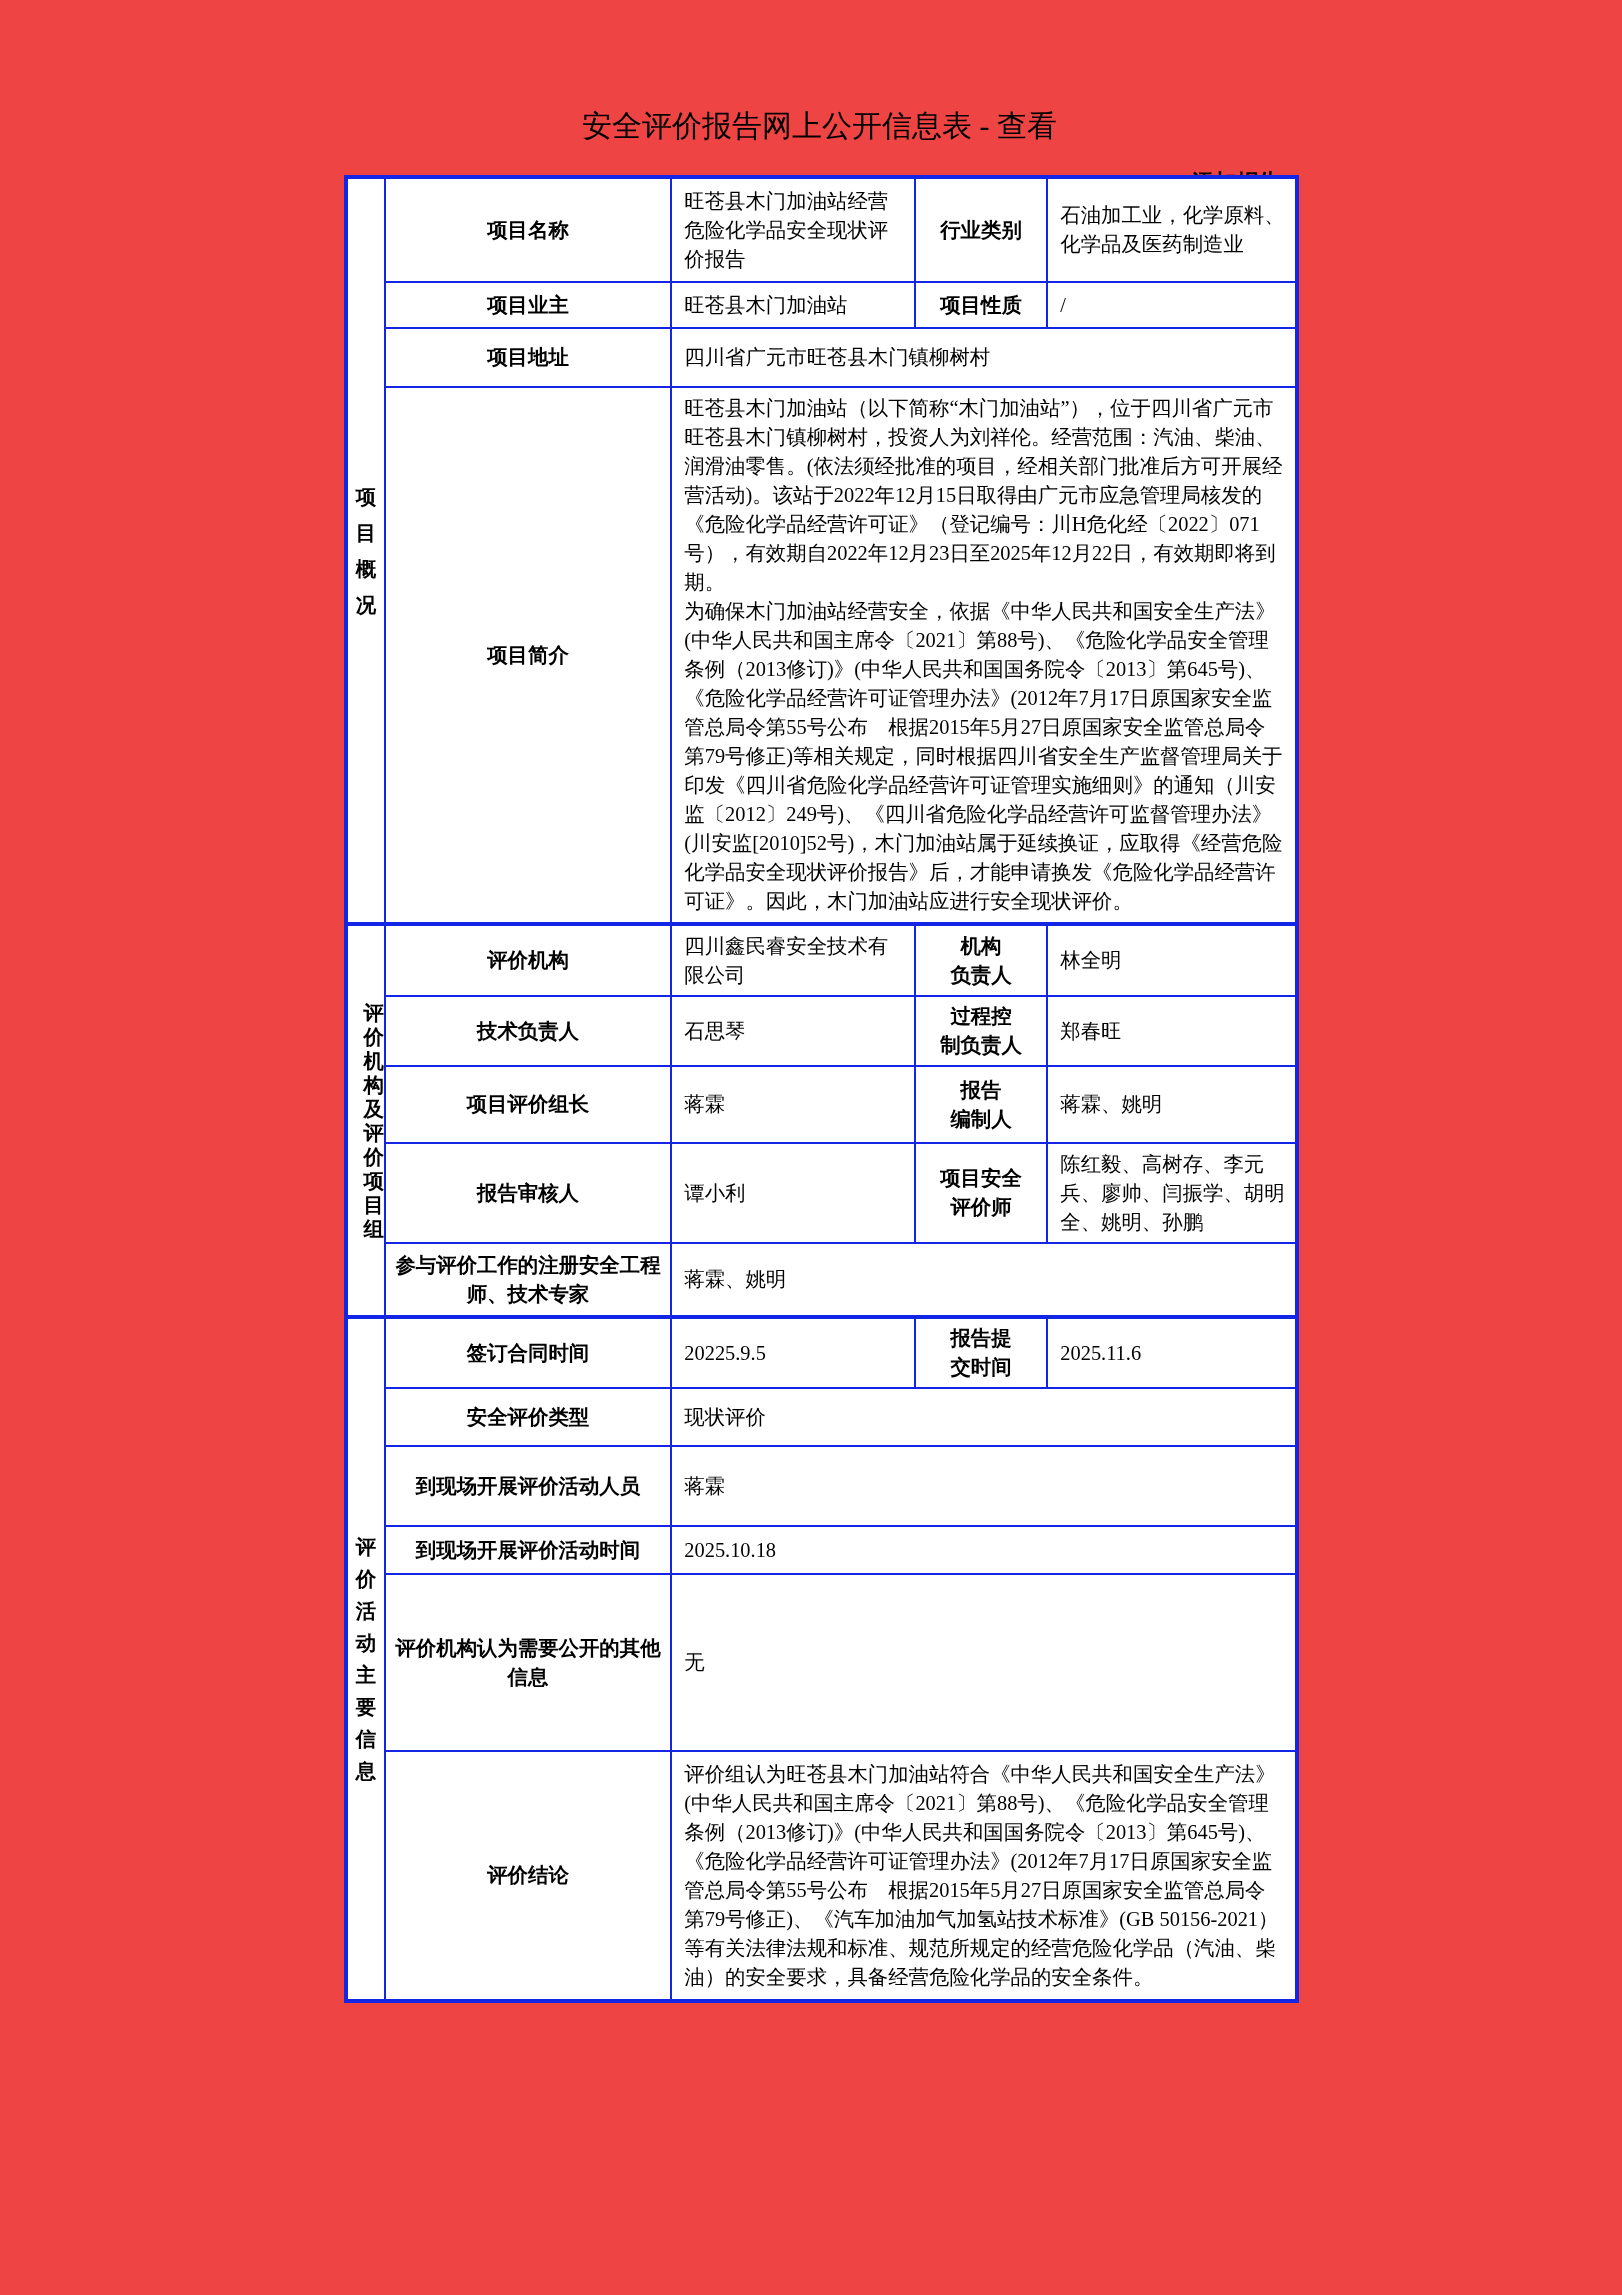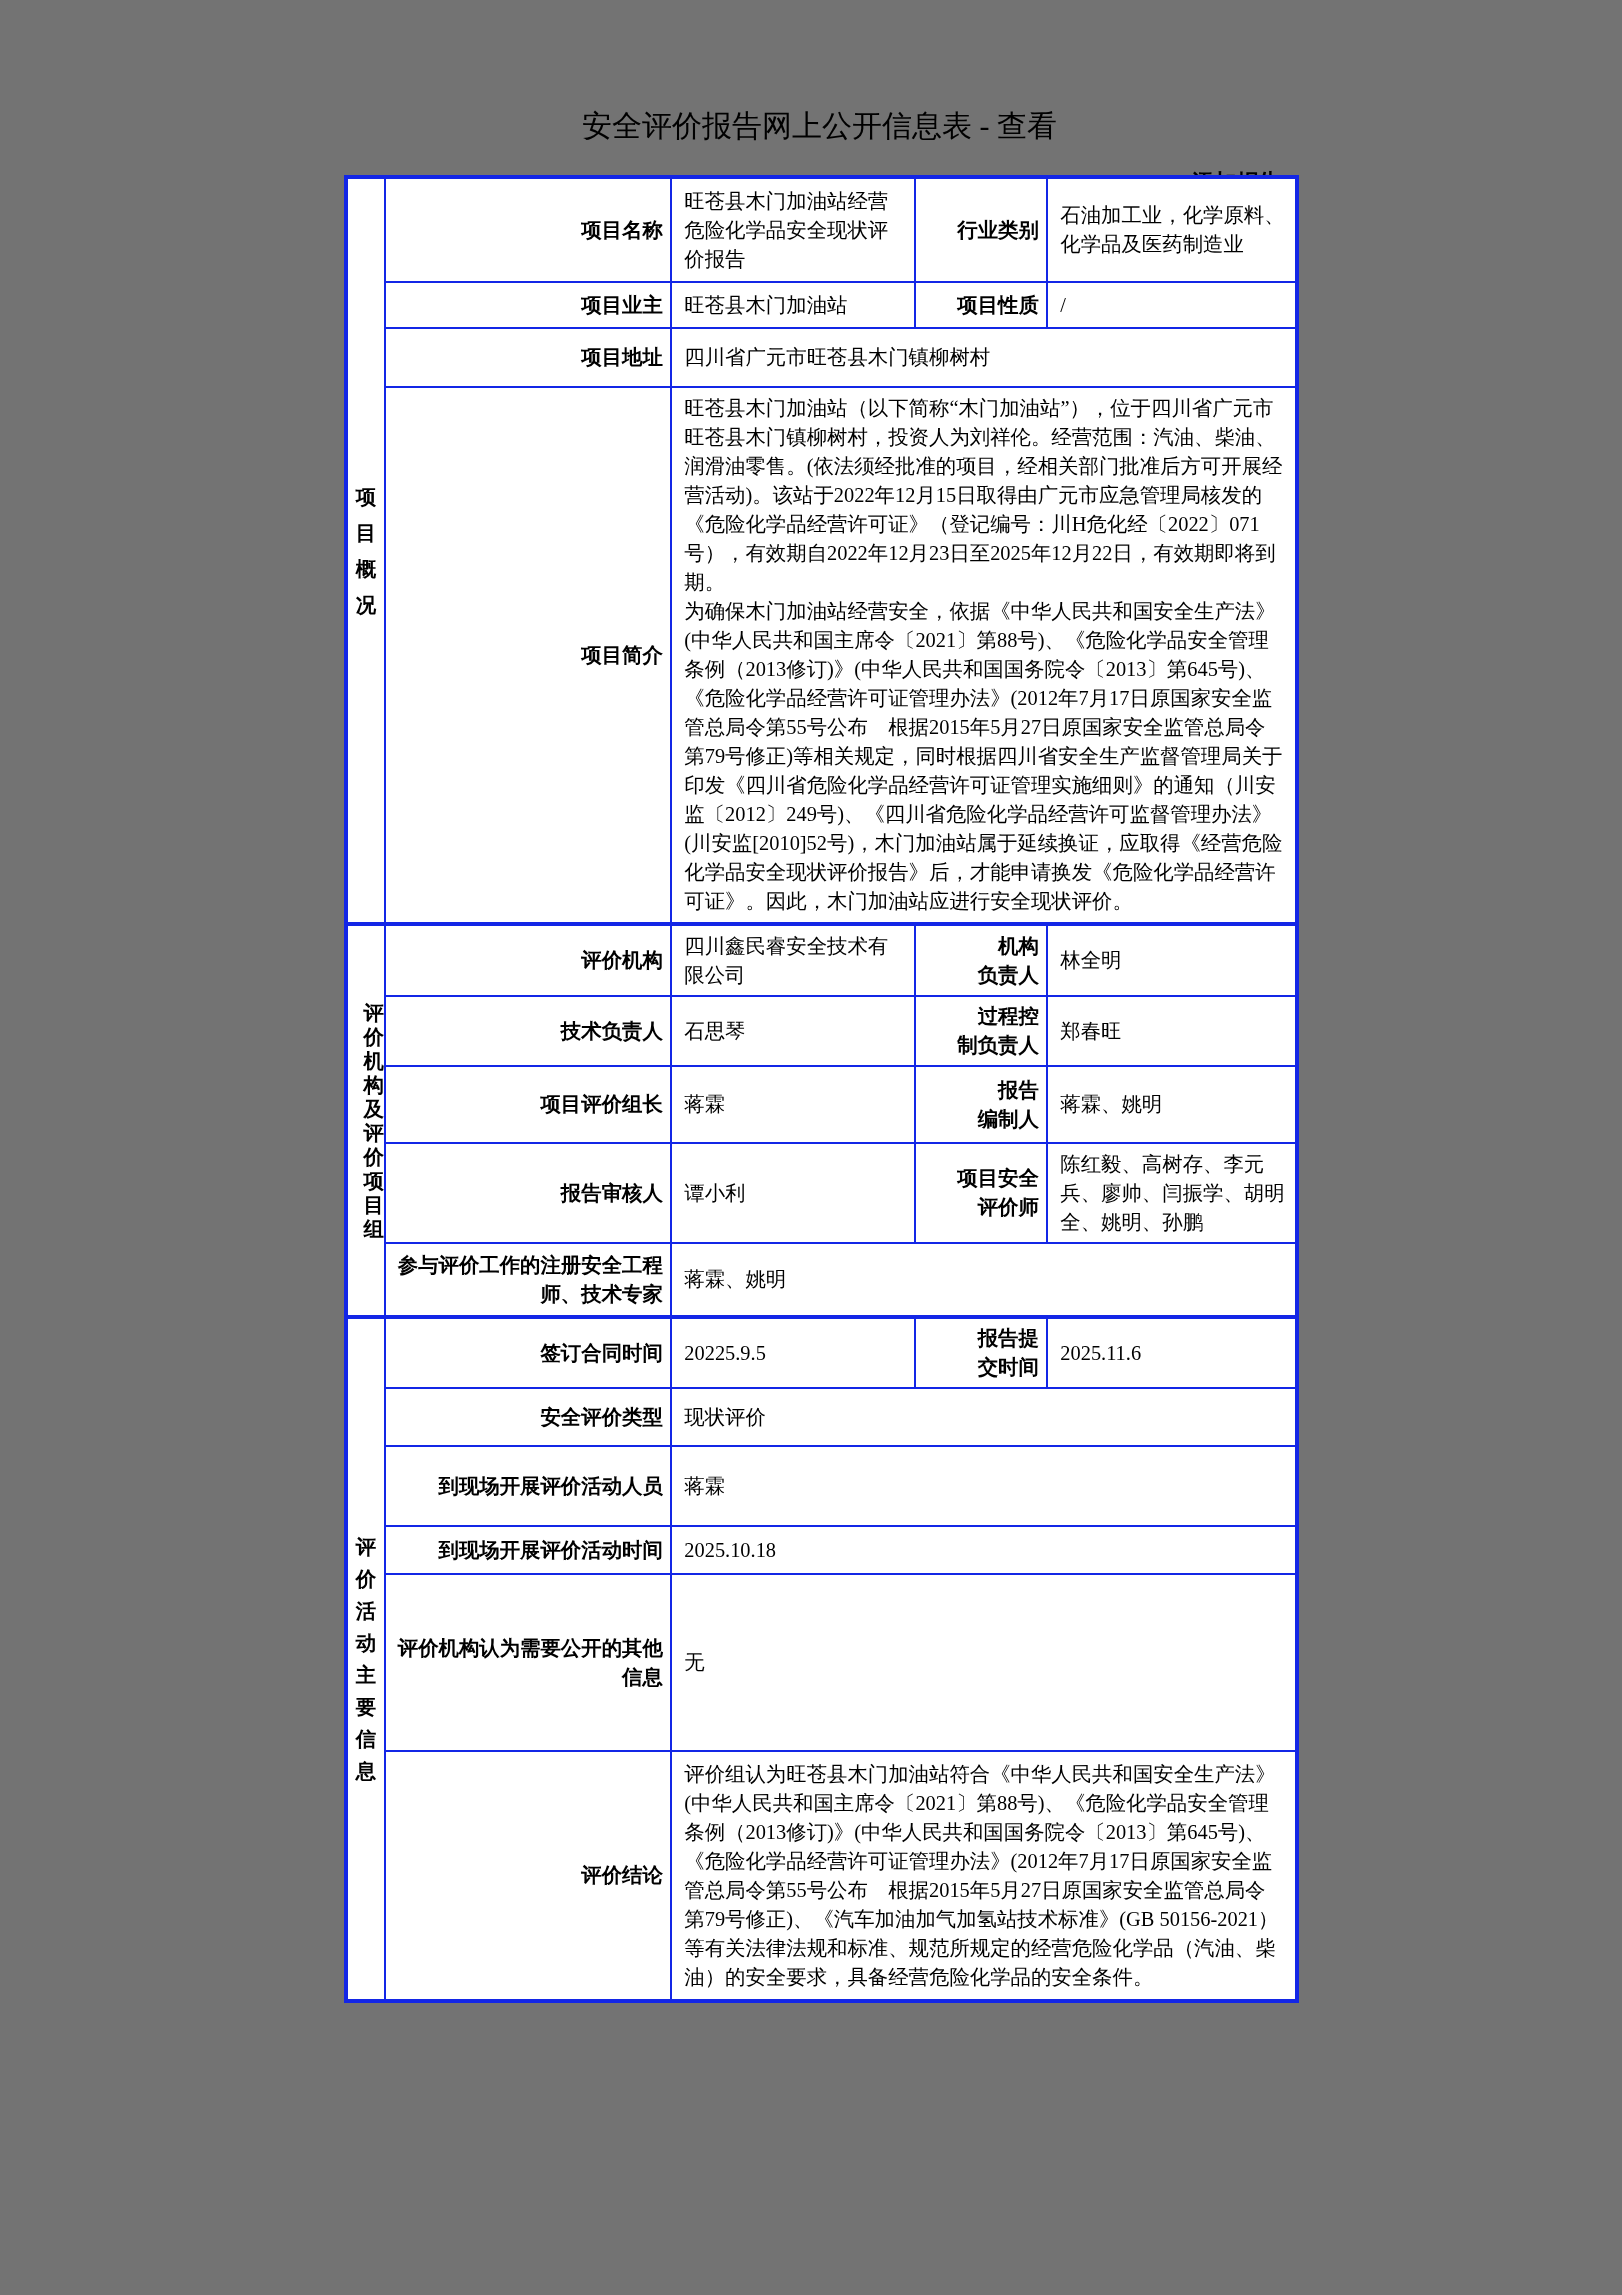--- a/index.html
+++ b/index.html
@@ -2,21 +2,21 @@
 <html style="--blue: #1326e6;font-size:8.2px"><head>
 <meta charset="utf-8">
 <style>
   :root { --blue: #1326e6; --ink: #000; }
   * { box-sizing: border-box; }
   html, body { margin: 0; padding: 0; background: #fff; }
   .page {
     position: relative;
     width: 1622px;
     height: 2295px;
-    background: #737373;
+    background: #ef4444;
     color: var(--ink);
     font-family: "Liberation Serif", "DejaVu Serif", serif;
   }
   .doc-title {
     position: absolute;
     left: 344px; top: 109px;
     width: 951px;
     text-align: center;
     font-size: 30px;
     line-height: 34px;
@@ -63,21 +63,21 @@
     color: #000;
   }
   td.sidebar.s1 { line-height: 36px; }
   td.sidebar.s2 { line-height: 24px; text-align: right; }
   td.sidebar.s3 { line-height: 32px; }
   td.lbl {
     font-family: "Liberation Sans", "DejaVu Sans", sans-serif;
     font-weight: bold;
     font-size: 20.4px;
     line-height: 29px;
-    text-align: right;
+    text-align: center;
     vertical-align: middle;
     white-space: pre-line;
     padding: 3.1px 7.2px;
     color: #000;
   }
   td.val {
     font-family: "Liberation Serif", "DejaVu Serif", serif;
     font-size: 20.4px;
     line-height: 29px;
     text-align: left;

